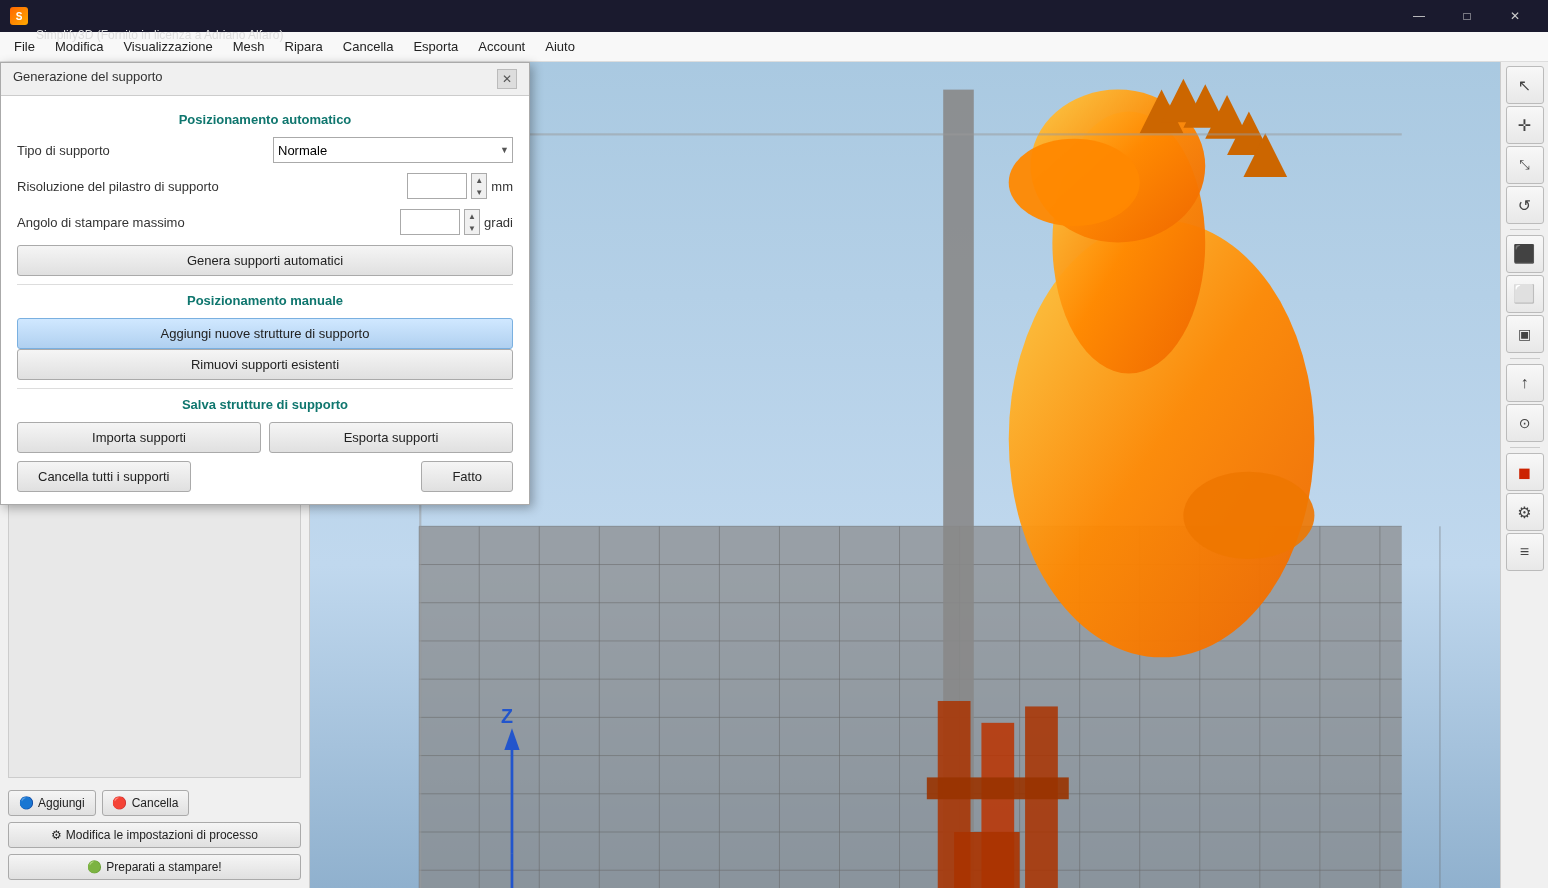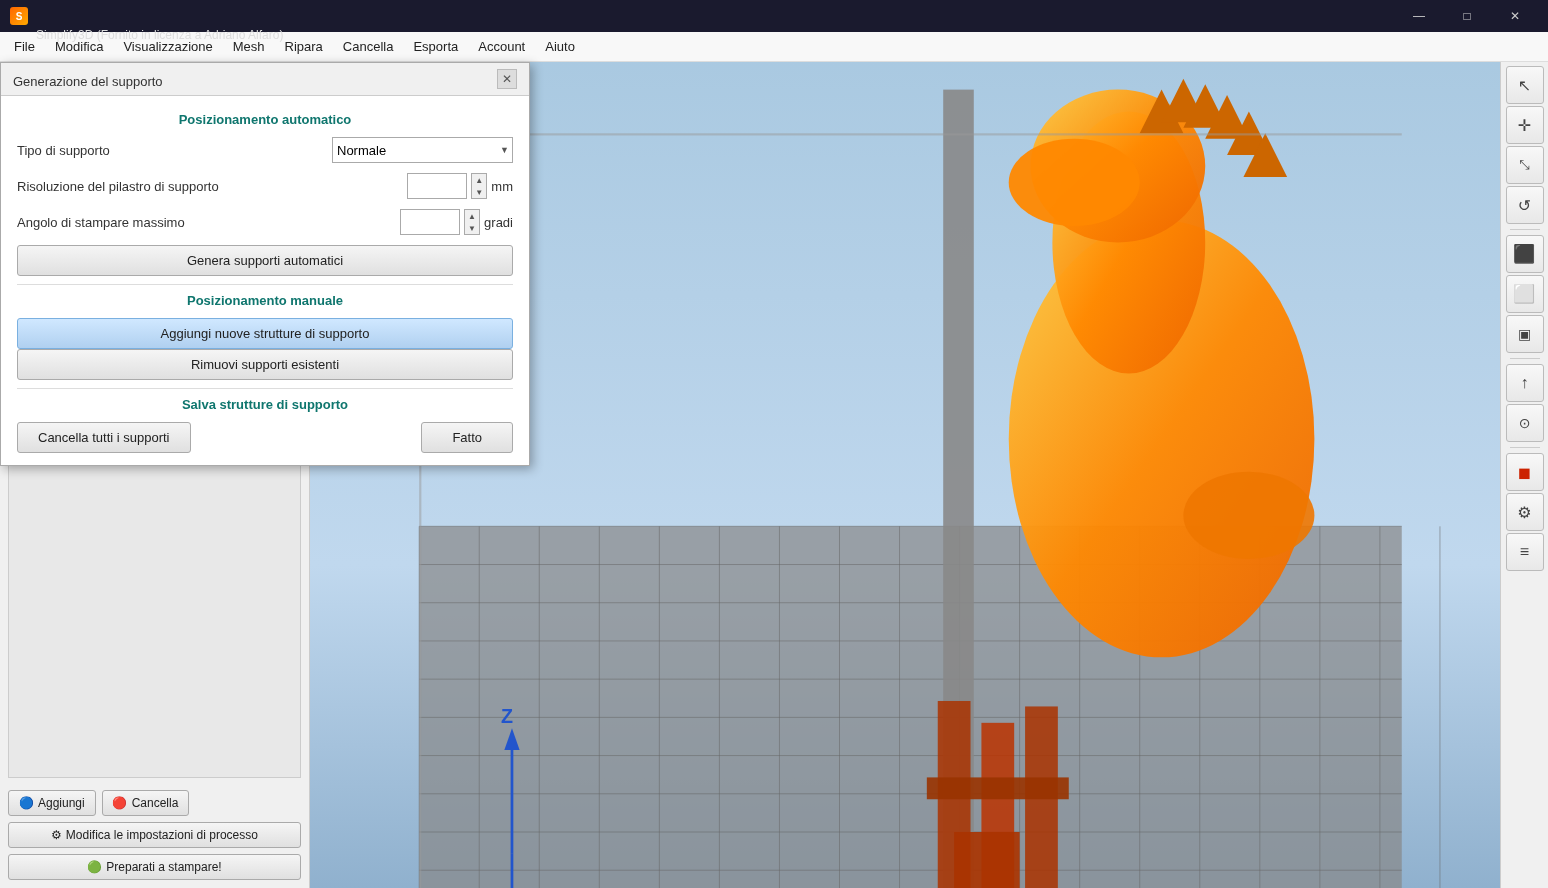--- a/index.html
+++ b/index.html
@@ -192,21 +192,21 @@
       background: white;
       border: 1px solid #aaa;
       box-shadow: 3px 3px 10px rgba(0,0,0,0.3);
       z-index: 10;
     }
     .panel-header {
       background: #f0f0f0;
       border-bottom: 1px solid #ccc;
       padding: 6px 12px;
       display: flex;
-      align-items: flex-end;
+      align-items: flex-start;
       justify-content: space-between;
     }
     .panel-header-title {
       font-size: 13px;
       color: #333;
       font-weight: normal;
     }
     .panel-close-btn {
       width: 20px;
       height: 20px;
@@ -251,21 +251,21 @@
       gap: 4px;
       margin-left: auto;
     }
     .select-input {
       border: 1px solid #aaa;
       background: white;
       padding: 2px 20px 2px 4px;
       font-size: 13px;
       appearance: none;
       -webkit-appearance: none;
-      width: 181px;
+      width: 240px;
       height: 26px;
       position: relative;
     }
     .select-wrapper {
       position: relative;
       display: inline-block;
     }
     .select-wrapper::after {
       content: '▼';
       position: absolute;
@@ -512,20 +512,24 @@
         <div class="section-title">Posizionamento manuale</div>
 
         <button class="panel-btn highlighted">Aggiungi nuove strutture di supporto</button>
         <button class="panel-btn">Rimuovi supporti esistenti</button>
 
         <hr class="panel-divider">
 
         
         <div class="section-title">Salva strutture di supporto</div>
 
+        <div class="panel-btn-row">
+          <button class="panel-btn-half">Importa supporti</button>
+          <button class="panel-btn-half">Esporta supporti</button>
+        </div>
 
         
         <div class="panel-bottom-row">
           <button class="panel-btn-cancel">Cancella tutti i supporti</button>
           <button class="panel-btn-done">Fatto</button>
         </div>
 
       </div>
     </div>
 

